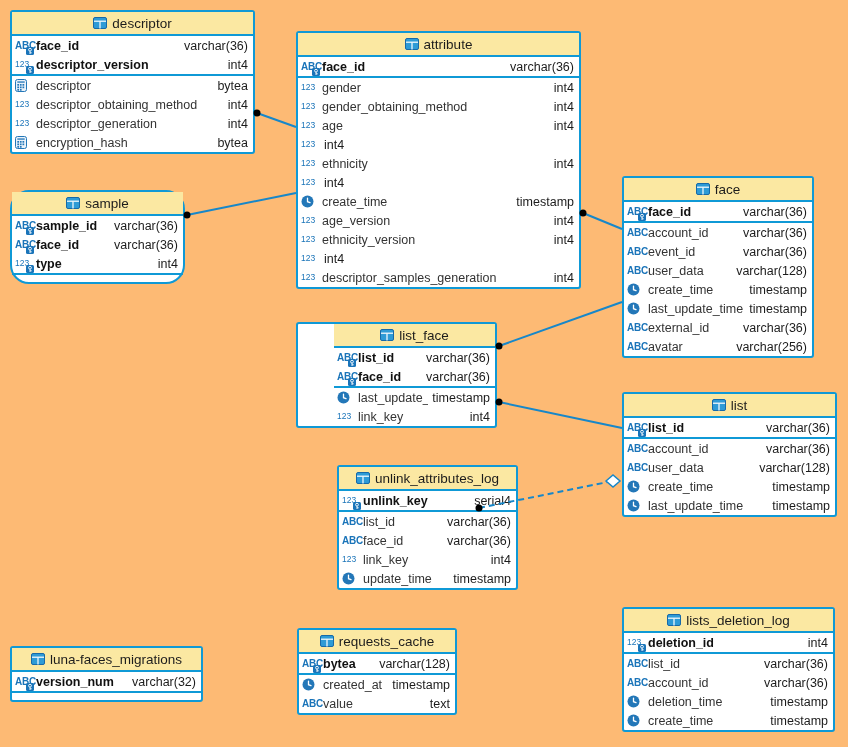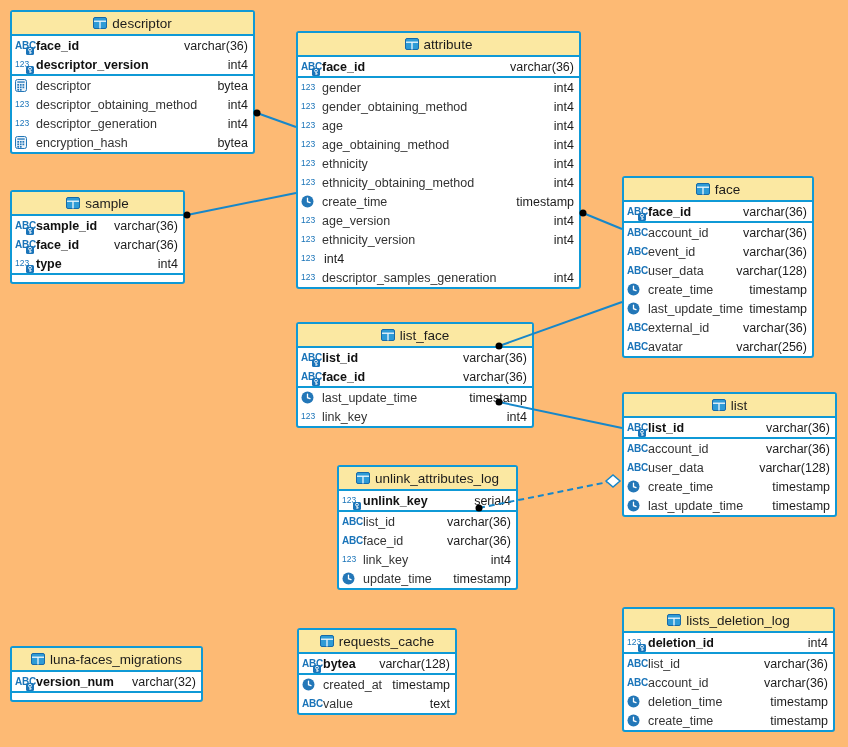--- a/index.html
+++ b/index.html
@@ -158,35 +158,33 @@
             <span class="ic">
               <span class="ic-123">123</span>
             </span>
             <span class="cname">age</span>
             <span class="ctype">int4</span>
           </div>
           <div class="trow">
             <span class="ic">
               <span class="ic-123">123</span>
             </span>
-            <span class="cname">age_obtaining_method</span>
             <span class="ctype">int4</span>
           </div>
           <div class="trow">
             <span class="ic">
               <span class="ic-123">123</span>
             </span>
             <span class="cname">ethnicity</span>
             <span class="ctype">int4</span>
           </div>
           <div class="trow">
             <span class="ic">
               <span class="ic-123">123</span>
             </span>
-            <span class="cname">ethnicity_obtaining_method</span>
             <span class="ctype">int4</span>
           </div>
           <div class="trow">
             <span class="ic">
               <svg width="13" height="13" viewBox="0 0 13 13">
                 <circle cx="6.5" cy="6.5" r="6" fill="#2377b8"></circle>
                 <path d="M6.5 3.1v3.6l2.5 1" stroke="#ffffff" stroke-width="1.3" fill="none" stroke-linecap="round"></path>
               </svg>
             </span>
             <span class="cname">create_time</span>
@@ -295,21 +293,21 @@
           </div>
           <div class="trow">
             <span class="ic">
               <span class="ic-abc">ABC</span>
             </span>
             <span class="cname">avatar</span>
             <span class="ctype">varchar(256)</span>
           </div>
         </div>
       </div>
-      <div class="table" style="left: 10px; top: 190px; width: 175px;">
+      <div class="table" style="left: 10px; top: 190px; width: 175px; border-radius: 19px;">
         <div class="thead">
           <svg width="14" height="12" viewBox="0 0 14 12">
             <rect x="0.5" y="0.5" width="13" height="11" rx="1.5" fill="#2e9bd6" stroke="#1769a8"></rect>
             <line x1="1" y1="4.2" x2="13" y2="4.2" stroke="#fff" stroke-width="1.2"></line>
             <line x1="7" y1="4.6" x2="7" y2="11.4" stroke="#fff" stroke-width="1.2"></line>
           </svg>
           <span>sample</span>
         </div>
         <div class="tsection pk">
           <div class="trow pk">
@@ -344,21 +342,21 @@
                   <circle cx="4" cy="2.7" r="1.4" fill="none" stroke="#fff" stroke-width="0.9"></circle>
                   <path d="M4 4.1V7M4 5.8h1.7" stroke="#fff" stroke-width="0.9" fill="none"></path>
                 </svg></span>
             </span>
             <span class="cname">type</span>
             <span class="ctype">int4</span>
           </div>
         </div>
         <div class="tempty"></div>
       </div>
-      <div class="table" style="left: 296px; top: 322px; width: 238px;">
+      <div class="table" style="left: 296px; top: 322px; width: 201px; padding-left: 36px;">
         <div class="thead">
           <svg width="14" height="12" viewBox="0 0 14 12">
             <rect x="0.5" y="0.5" width="13" height="11" rx="1.5" fill="#2e9bd6" stroke="#1769a8"></rect>
             <line x1="1" y1="4.2" x2="13" y2="4.2" stroke="#fff" stroke-width="1.2"></line>
             <line x1="7" y1="4.6" x2="7" y2="11.4" stroke="#fff" stroke-width="1.2"></line>
           </svg>
           <span>list_face</span>
         </div>
         <div class="tsection pk">
           <div class="trow pk">

